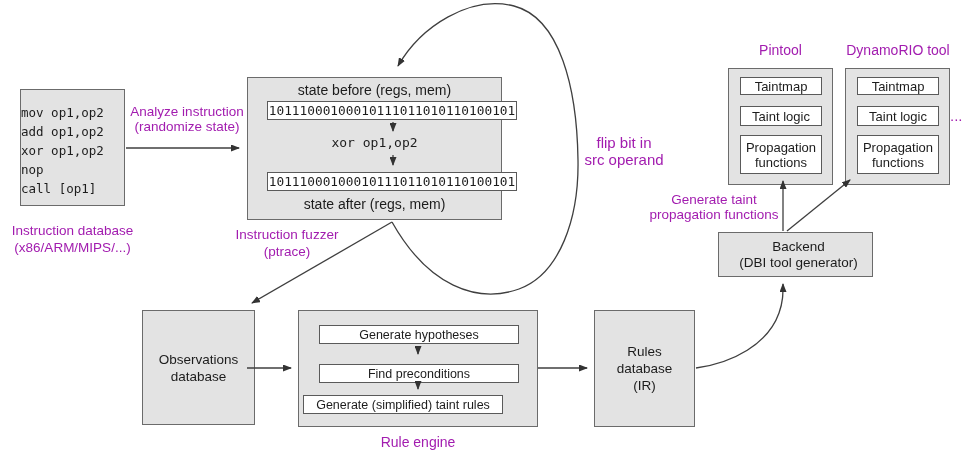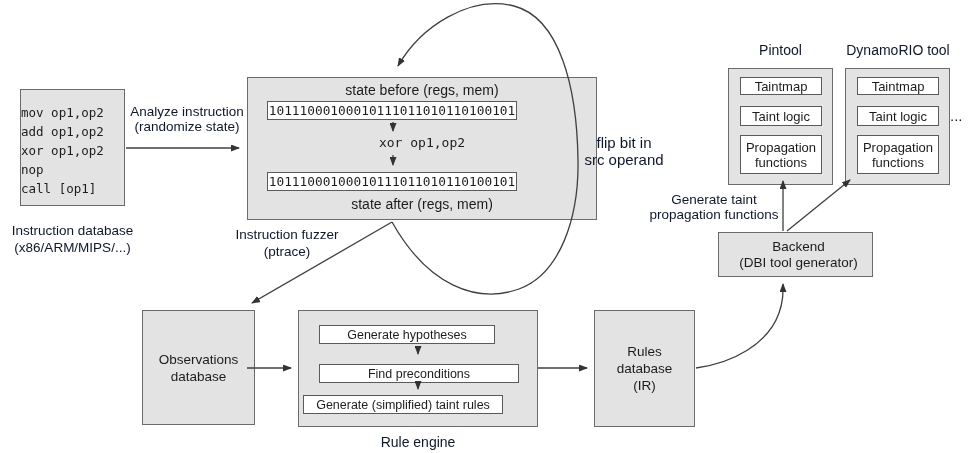--- a/index.html
+++ b/index.html
@@ -8,21 +8,21 @@
     font-family:"Liberation Sans", sans-serif;color:#1c1c1c;
   }
   .box{
     position:absolute;background:#e3e3e3;border:1.5px solid #6b6b6b;box-sizing:border-box;
   }
   .whitebox{
     position:absolute;background:#ffffff;border:1.2px solid #5a5a5a;box-sizing:border-box;
     display:flex;align-items:center;justify-content:center;text-align:center;
   }
   .label{
-    position:absolute;text-align:center;font-size:13.5px;line-height:16px;color:#0f172a;
+    position:absolute;text-align:center;font-size:13.5px;line-height:16px;color:#a21caf;
   }
   .mono{font-family:"DejaVu Sans Mono", monospace;}
   .centerflex{display:flex;flex-direction:column;align-items:center;justify-content:center;text-align:center;}
   #connector-layer{position:absolute;left:0;top:0;width:972px;height:453px;pointer-events:none;z-index:6;}
   .code-lines{padding:13px 0 0 0;font-size:12.5px;line-height:19px;}
   .binary{font-size:12.8px;letter-spacing:0px;}
   .step-label{font-size:12.5px;}
   .component-label{font-size:13px;line-height:15px;}
 </style>
 </head>
@@ -64,21 +64,21 @@
   <div class="label" style="left:-5px;top:222px;width:155px;line-height:17px;">
     <div>Instruction database</div>
     <div>(x86/ARM/MIPS/...)</div>
   </div>
 
   <div class="label" style="left:117px;top:104px;width:140px;line-height:15px;">
     <div>Analyze instruction</div>
     <div>(randomize state)</div>
   </div>
 
-  <div class="box" style="left:247px;top:77px;width:350px;height:143px;">
+  <div class="box" style="left:247px;top:77px;width:255px;height:143px;">
     <div style="position:absolute;left:0;top:4px;width:100%;text-align:center;font-size:14px;">state before (regs, mem)</div>
     <div class="whitebox binary mono" style="left:19px;top:23px;width:250px;height:19px;">10111000100010111011010110100101</div>
     <div class="mono" style="position:absolute;left:0;top:57px;width:100%;text-align:center;font-size:13px;">xor op1,op2</div>
     <div class="whitebox binary mono" style="left:19px;top:94px;width:250px;height:19px;">10111000100010111011010110100101</div>
     <div style="position:absolute;left:0;top:118px;width:100%;text-align:center;font-size:14px;">state after (regs, mem)</div>
   </div>
   <div class="label" style="left:572px;top:134px;width:104px;font-size:15px;line-height:17px;">
     <div>flip bit in</div>
     <div>src operand</div>
   </div>
@@ -87,21 +87,21 @@
     <div>Instruction fuzzer</div>
     <div>(ptrace)</div>
   </div>
 
   <div class="box centerflex" style="left:142px;top:310px;width:113px;height:115px;line-height:17px;font-size:13.5px;">
     <div>Observations</div>
     <div>database</div>
   </div>
 
   <div class="box" style="left:298px;top:310px;width:240px;height:117px;">
-    <div class="whitebox step-label" style="left:20px;top:14px;width:176px;height:19px;">Generate hypotheses</div>
+    <div class="whitebox step-label" style="left:20px;top:14px;width:200px;height:19px;">Generate hypotheses</div>
     <div class="whitebox step-label" style="left:20px;top:53px;width:200px;height:19px;">Find preconditions</div>
     <div class="whitebox step-label" style="left:4px;top:84px;width:200px;height:19px;">Generate (simplified) taint rules</div>
   </div>
   <div class="label" style="left:348px;top:434px;width:140px;font-size:14px;">Rule engine</div>
 
   <div class="box centerflex" style="left:594px;top:310px;width:101px;height:117px;line-height:17px;font-size:13.5px;">
     <div>Rules</div>
     <div>database</div>
     <div>(IR)</div>
   </div>

